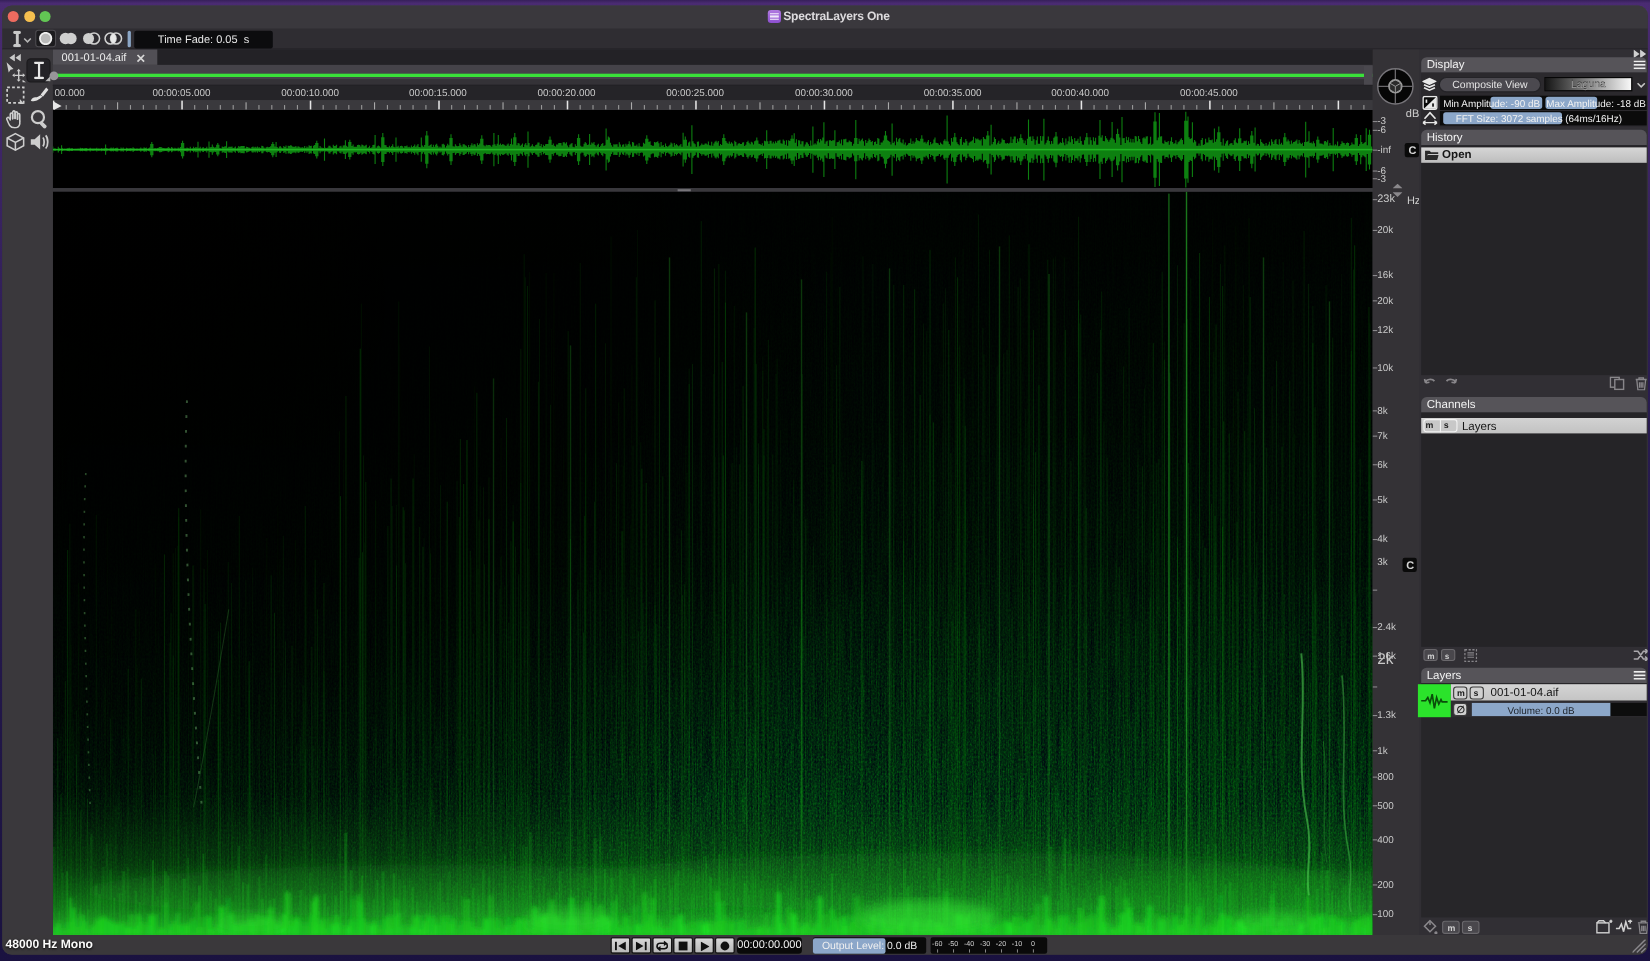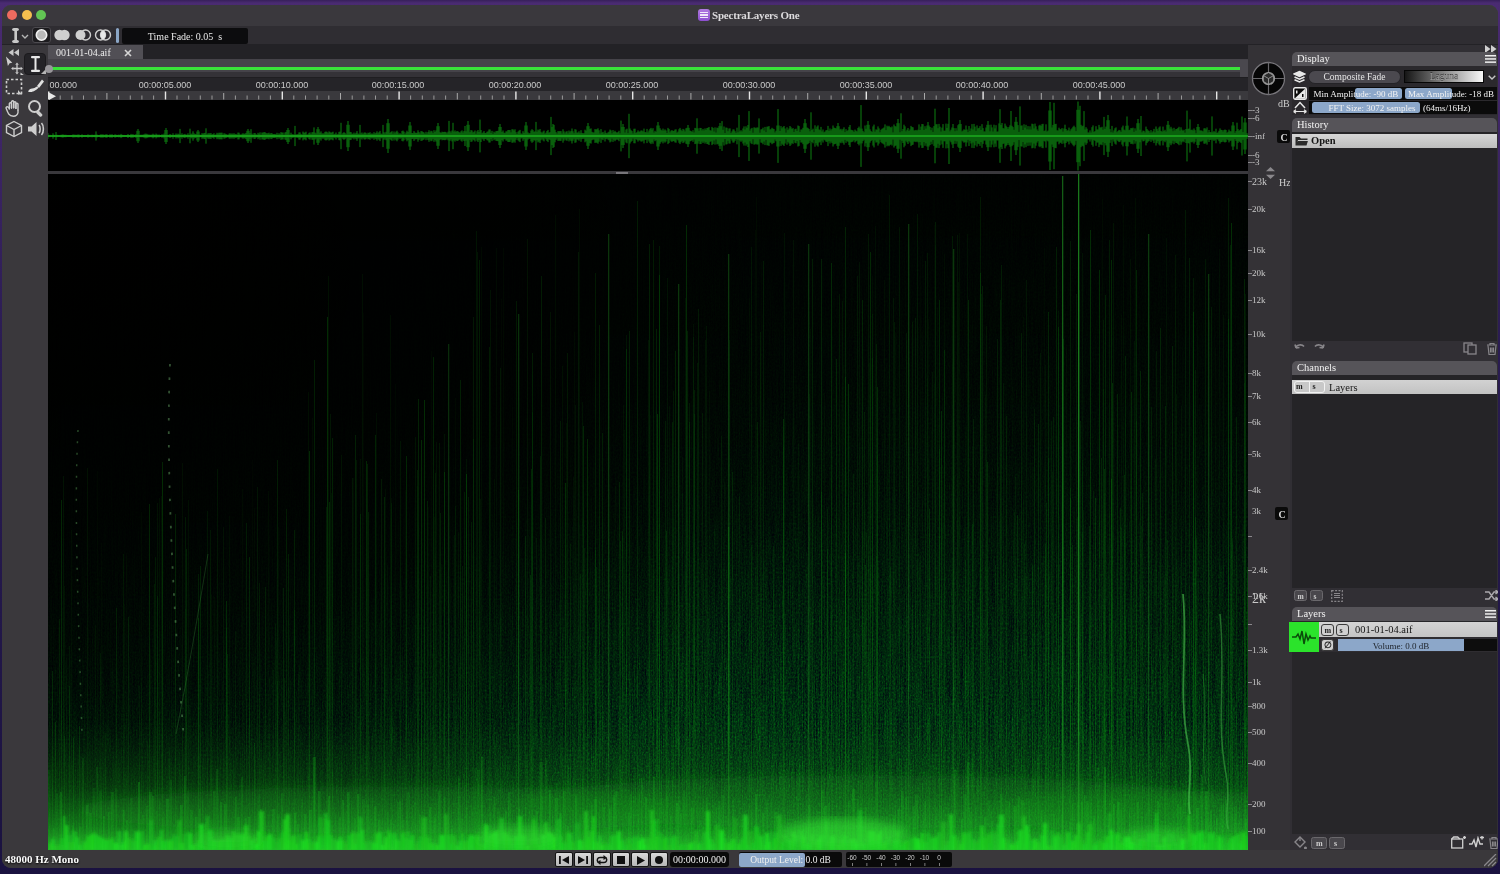--- a/index.html
+++ b/index.html
@@ -1,18 +1,18 @@
 <!DOCTYPE html>
 <html><head><meta charset="utf-8"><style>
 *{margin:0;padding:0;box-sizing:border-box}
 html,body{width:1500px;height:874px;overflow:hidden}
 body{background:linear-gradient(180deg,#36205a 0%,#4a2b72 3px,#2a1c52 40%,#1a1240 100%);font-family:"Liberation Sans",sans-serif;position:relative}
 #win{position:absolute;left:2px;top:5px;width:1496px;height:863px;border-radius:9px;background:#39373c;overflow:hidden;box-shadow:inset 0 1px 0 #4a484e}
 .abs{position:absolute}
-.txt{font-family:Liberation Serif, serif;white-space:nowrap}
+.txt{font-family:Liberation Sans, sans-serif;white-space:nowrap}
 </style></head><body>
 <div id="win">
 <div class="abs" style="left:0;top:0;width:1496px;height:21px;background:#3a383d"></div>
     <div class="abs" style="left:5px;top:5px;width:10px;height:10px;border-radius:50%;background:#ed6b5f"></div>
     <div class="abs" style="left:19.5px;top:5px;width:10px;height:10px;border-radius:50%;background:#f5bf4f"></div>
     <div class="abs" style="left:34px;top:5px;width:10px;height:10px;border-radius:50%;background:#62c554"></div>
     <div class="abs" style="left:696px;top:3.5px;width:12px;height:12px;border-radius:3px;background:linear-gradient(180deg,#b07ae0,#8d4fd0)"></div>
     <div class="abs" style="left:698px;top:6.5px;width:8px;height:1.5px;background:#f0e8fa"></div>
     <div class="abs" style="left:698px;top:9px;width:8px;height:1.5px;background:#f0e8fa"></div>
     <div class="abs" style="left:698px;top:11.5px;width:8px;height:1.5px;background:#f0e8fa"></div>
@@ -1735,21 +1735,21 @@
     </svg>
     <div class="abs" style="left:1290px;top:61px;width:205px;height:49px;background:#2b292d"></div>
     <svg class="abs" style="left:1291px;top:65px" width="13" height="13" viewBox="0 0 13 13">
       <g fill="none" stroke="#e8e8e8" stroke-width="1.5">
         <path d="M1,4 L6.5,1.5 L12,4 L6.5,6.5 Z" fill="#e8e8e8"></path>
         <path d="M1.5,7 L6.5,9.2 L11.5,7"></path>
         <path d="M1.5,9.8 L6.5,12 L11.5,9.8"></path>
       </g>
     </svg>
     <div class="abs" style="left:1306px;top:64.5px;width:93px;height:14.5px;background:#4b494f;border-radius:7px;border:1px solid #242327"></div>
-    <div class="abs txt" style="left:1306px;top:67px;width:93px;text-align:center;font-size:9.5px;color:#e4e4e4">Composite Fade</div>
+    <div class="abs txt" style="left:1306px;top:67px;width:93px;text-align:center;font-size:9.5px;color:#e4e4e4">Composite View</div>
     <div class="abs" style="left:1402px;top:65px;width:80px;height:13px;background:linear-gradient(90deg,#161616,#f8f8f8);border:1px solid #060606"></div>
     <div class="abs txt" style="left:1402px;top:67px;width:80px;text-align:center;font-size:9.5px;color:#9a9a9a;text-shadow:0 -1px 0 #333">Laguna</div>
     <svg class="abs" style="left:1486px;top:70px" width="8" height="5" viewBox="0 0 8 5">
       <path d="M0.7,0.7 L4,4 L7.3,0.7" stroke="#c6c6c6" stroke-width="1.4" fill="none"></path>
     </svg>
     <svg class="abs" style="left:1291px;top:82px" width="14" height="13" viewBox="0 0 14 13">
       <rect x="0.7" y="0.7" width="12.6" height="11.6" rx="1.5" fill="#0a0a0a" stroke="#e8e8e8" stroke-width="1.4"></rect>
       <path d="M12.6,1.2 L12.6,11.8 L1.4,11.8 Z" fill="#e8e8e8"></path>
       <rect x="3" y="3.5" width="1.5" height="3" fill="#e8e8e8"></rect>
       <rect x="9" y="7" width="1.5" height="3" fill="#0a0a0a"></rect>

